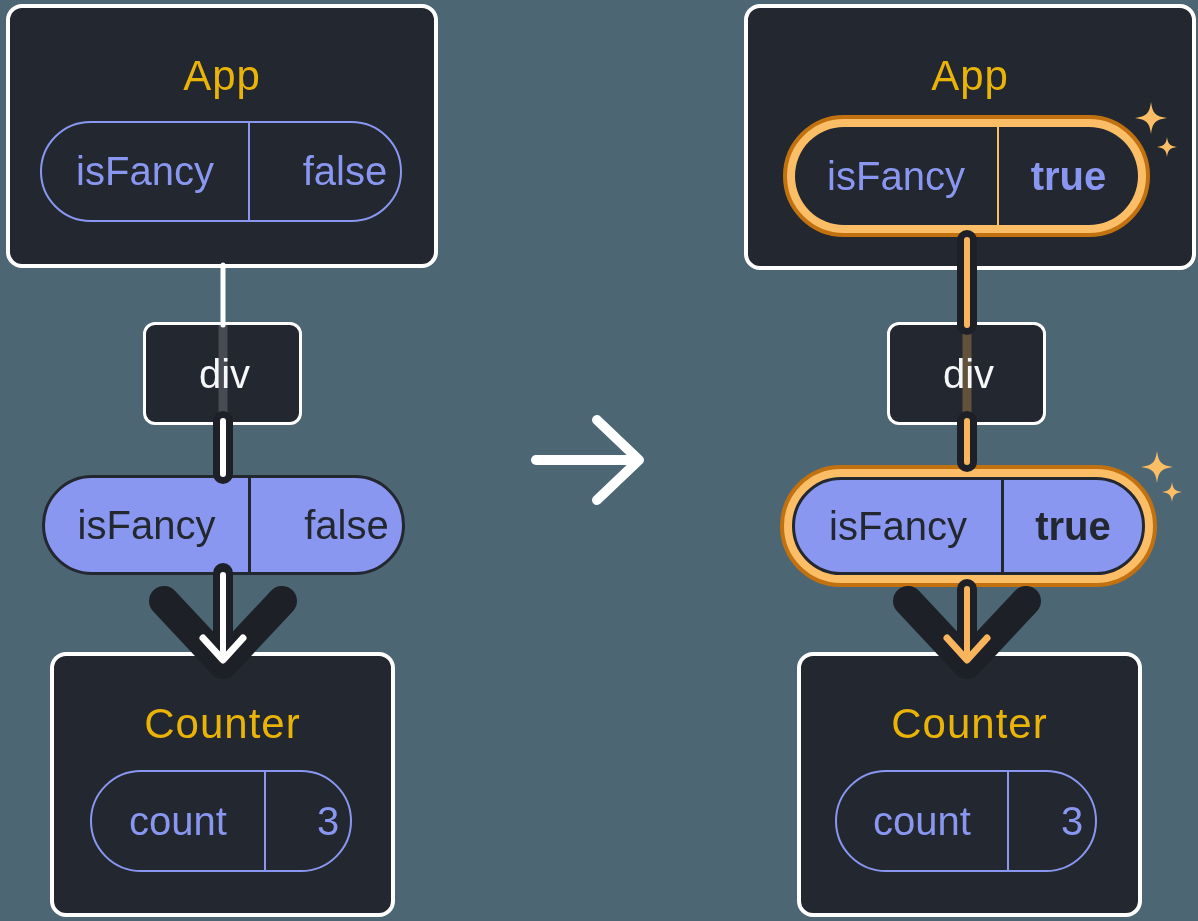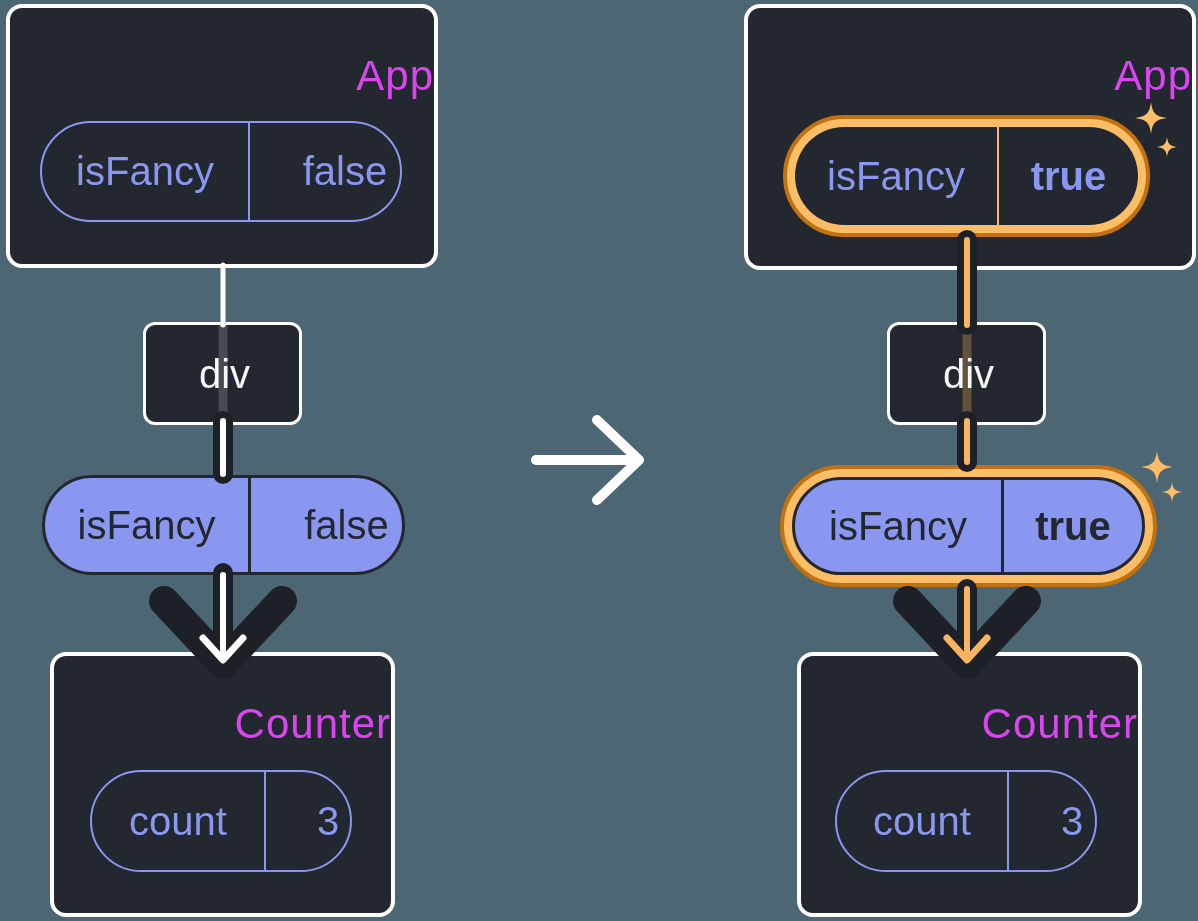--- a/index.html
+++ b/index.html
@@ -6,21 +6,21 @@
   .stage{
     position:relative;width:1198px;height:921px;background:#4d6673;
     font-family:"Liberation Sans",sans-serif;overflow:hidden;
   }
   .card{
     position:absolute;background:#23272f;border:4px solid #ffffff;
     border-radius:16px;box-sizing:border-box;
   }
   .card.small{border-radius:12px;border-width:3.5px;}
   .title{
-    position:absolute;left:0;right:0;text-align:right;color:#d946ef;
+    position:absolute;left:0;right:0;text-align:center;color:#eab308;
     font-size:42px;font-weight:500;line-height:48px;letter-spacing:1px;
   }
   .div-label{
     position:absolute;left:4px;right:0;top:50%;transform:translateY(-50%);
     text-align:center;color:#f6f7f9;font-size:40px;font-weight:500;
   }
   .stripe{position:absolute;top:0;bottom:0;left:50%;transform:translateX(-50%);width:9px;}
   .stripe-light{background:rgba(255,255,255,0.17);}
   .stripe-warm{background:rgba(248,181,91,0.30);}
   .pill{

